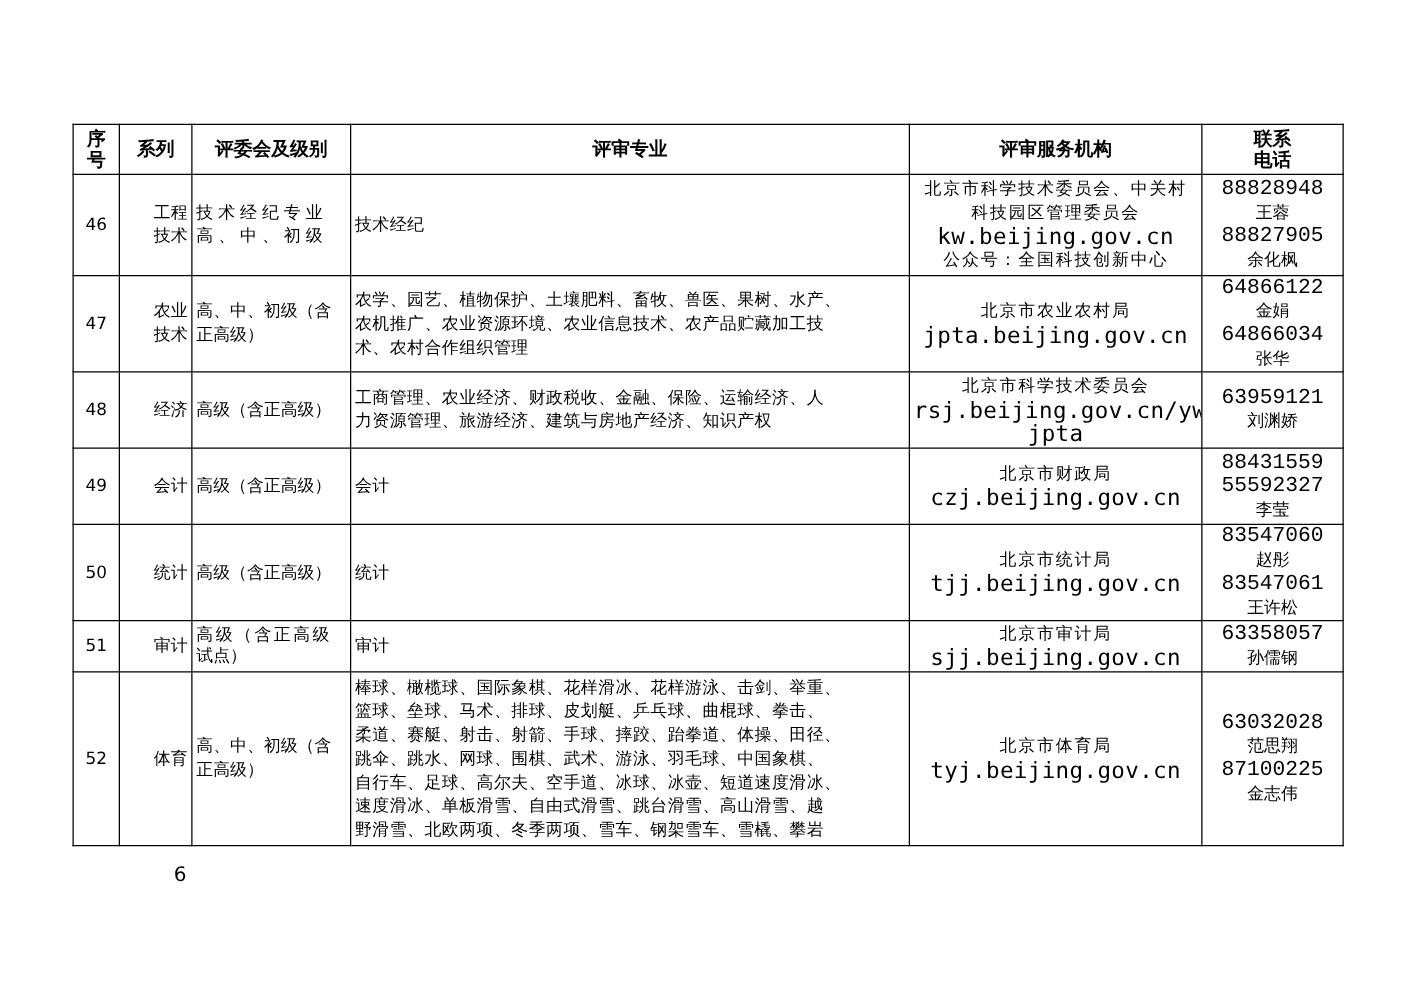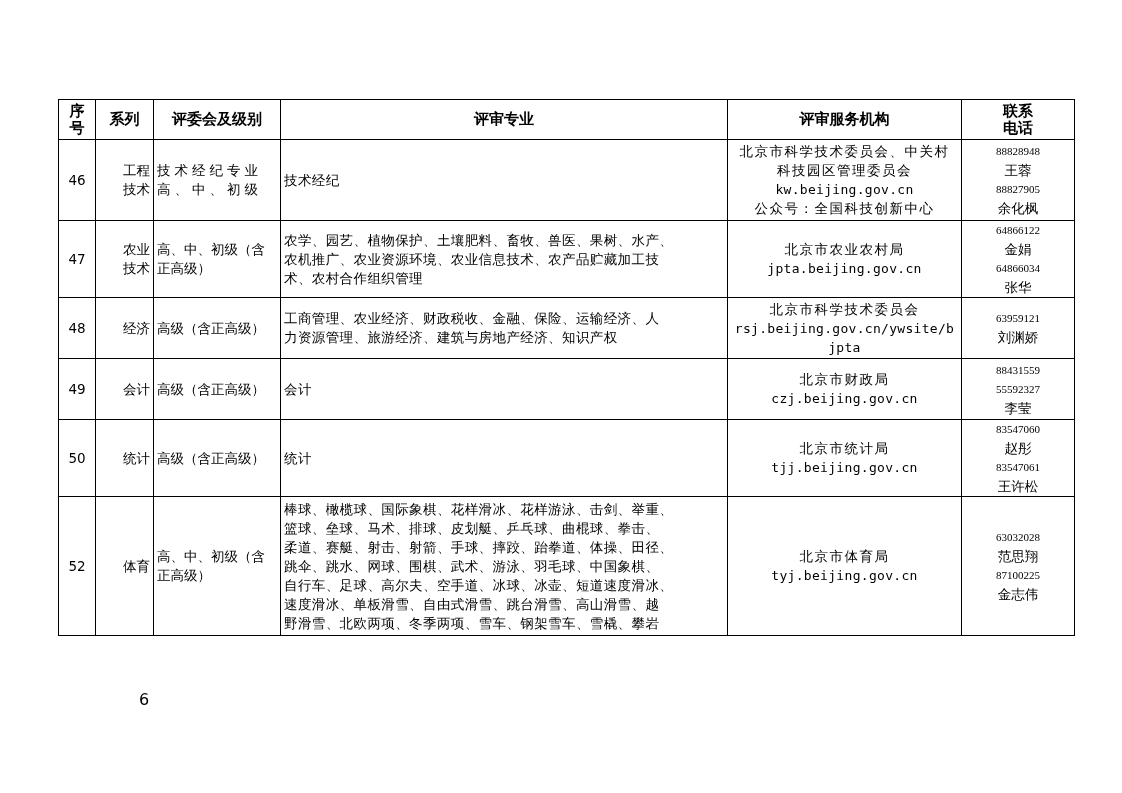--- a/index.html
+++ b/index.html
@@ -11,25 +11,25 @@
       width: 1016px;
     }
     table.main td, table.main th {
       border: 1.5px solid #000; padding: 0 3px; vertical-align: middle;
       font-size: 13.5px; line-height: 19px; font-weight: normal;
       overflow: hidden;
     }
     th { font-family: "DejaVu Serif", serif; font-weight: bold !important; font-size: 15px !important; line-height: 17px !important; text-align: center; }
     .c-no { text-align: center; font-size: 12.5px; }
     .c-series { text-align: right; }
-    .c-org .mono, .c-org .web { font-family: "DejaVu Sans Mono", monospace; font-size: 13px; display:block; letter-spacing: 0.3px; }
+    .c-org .mono, .c-org .web { font-family: "DejaVu Sans Mono", monospace; font-size: 18px; display:block; letter-spacing: 0.3px; }
     .c-org span { display:block;text-align:center; }
     .c-contact { text-align: center; }
     .c-contact span { display: block; }
-    .c-contact .num { font-family: Liberation Serif, serif; font-size: 11px; }
+    .c-contact .num { font-family: Liberation Mono, monospace; font-size: 17px; }
     .c-major { letter-spacing: 0.4px; }
     .page-number { position: absolute; left: 139px; top: 690px; font-size: 16px;
                    font-family: "DejaVu Sans", sans-serif; }
     .line { display: block; white-space: nowrap; }
   </style>
 </head>
 <body>
 
 <table class="main">
   <colgroup>
@@ -173,20 +173,41 @@
         <span class="web">tjj.beijing.gov.cn</span>
       </td>
       <td class="c-contact">
         <span class="num">83547060</span>
         <span>赵彤</span>
         <span class="num">83547061</span>
         <span>王许松</span>
       </td>
     </tr>
 
+    <tr style="height:41px">
+      <td class="c-no">51</td>
+      <td class="c-series">
+        <span class="line">审计</span>
+      </td>
+      <td style="line-height:17px">
+        <span class="line" style="letter-spacing:2px">高级（含正高级</span>
+        <span class="line">试点）</span>
+      </td>
+      <td class="c-major">
+        <span class="line">审计</span>
+      </td>
+      <td class="c-org">
+        <span class="line" style="letter-spacing:1.5px">北京市审计局</span>
+        <span class="web">sjj.beijing.gov.cn</span>
+      </td>
+      <td class="c-contact">
+        <span class="num">63358057</span>
+        <span>孙儒钢</span>
+      </td>
+    </tr>
 
     <tr style="height:139px">
       <td class="c-no">52</td>
       <td class="c-series">
         <span class="line">体育</span>
       </td>
       <td>
         <span class="line">高、中、初级（含</span>
         <span class="line">正高级）</span>
       </td>

